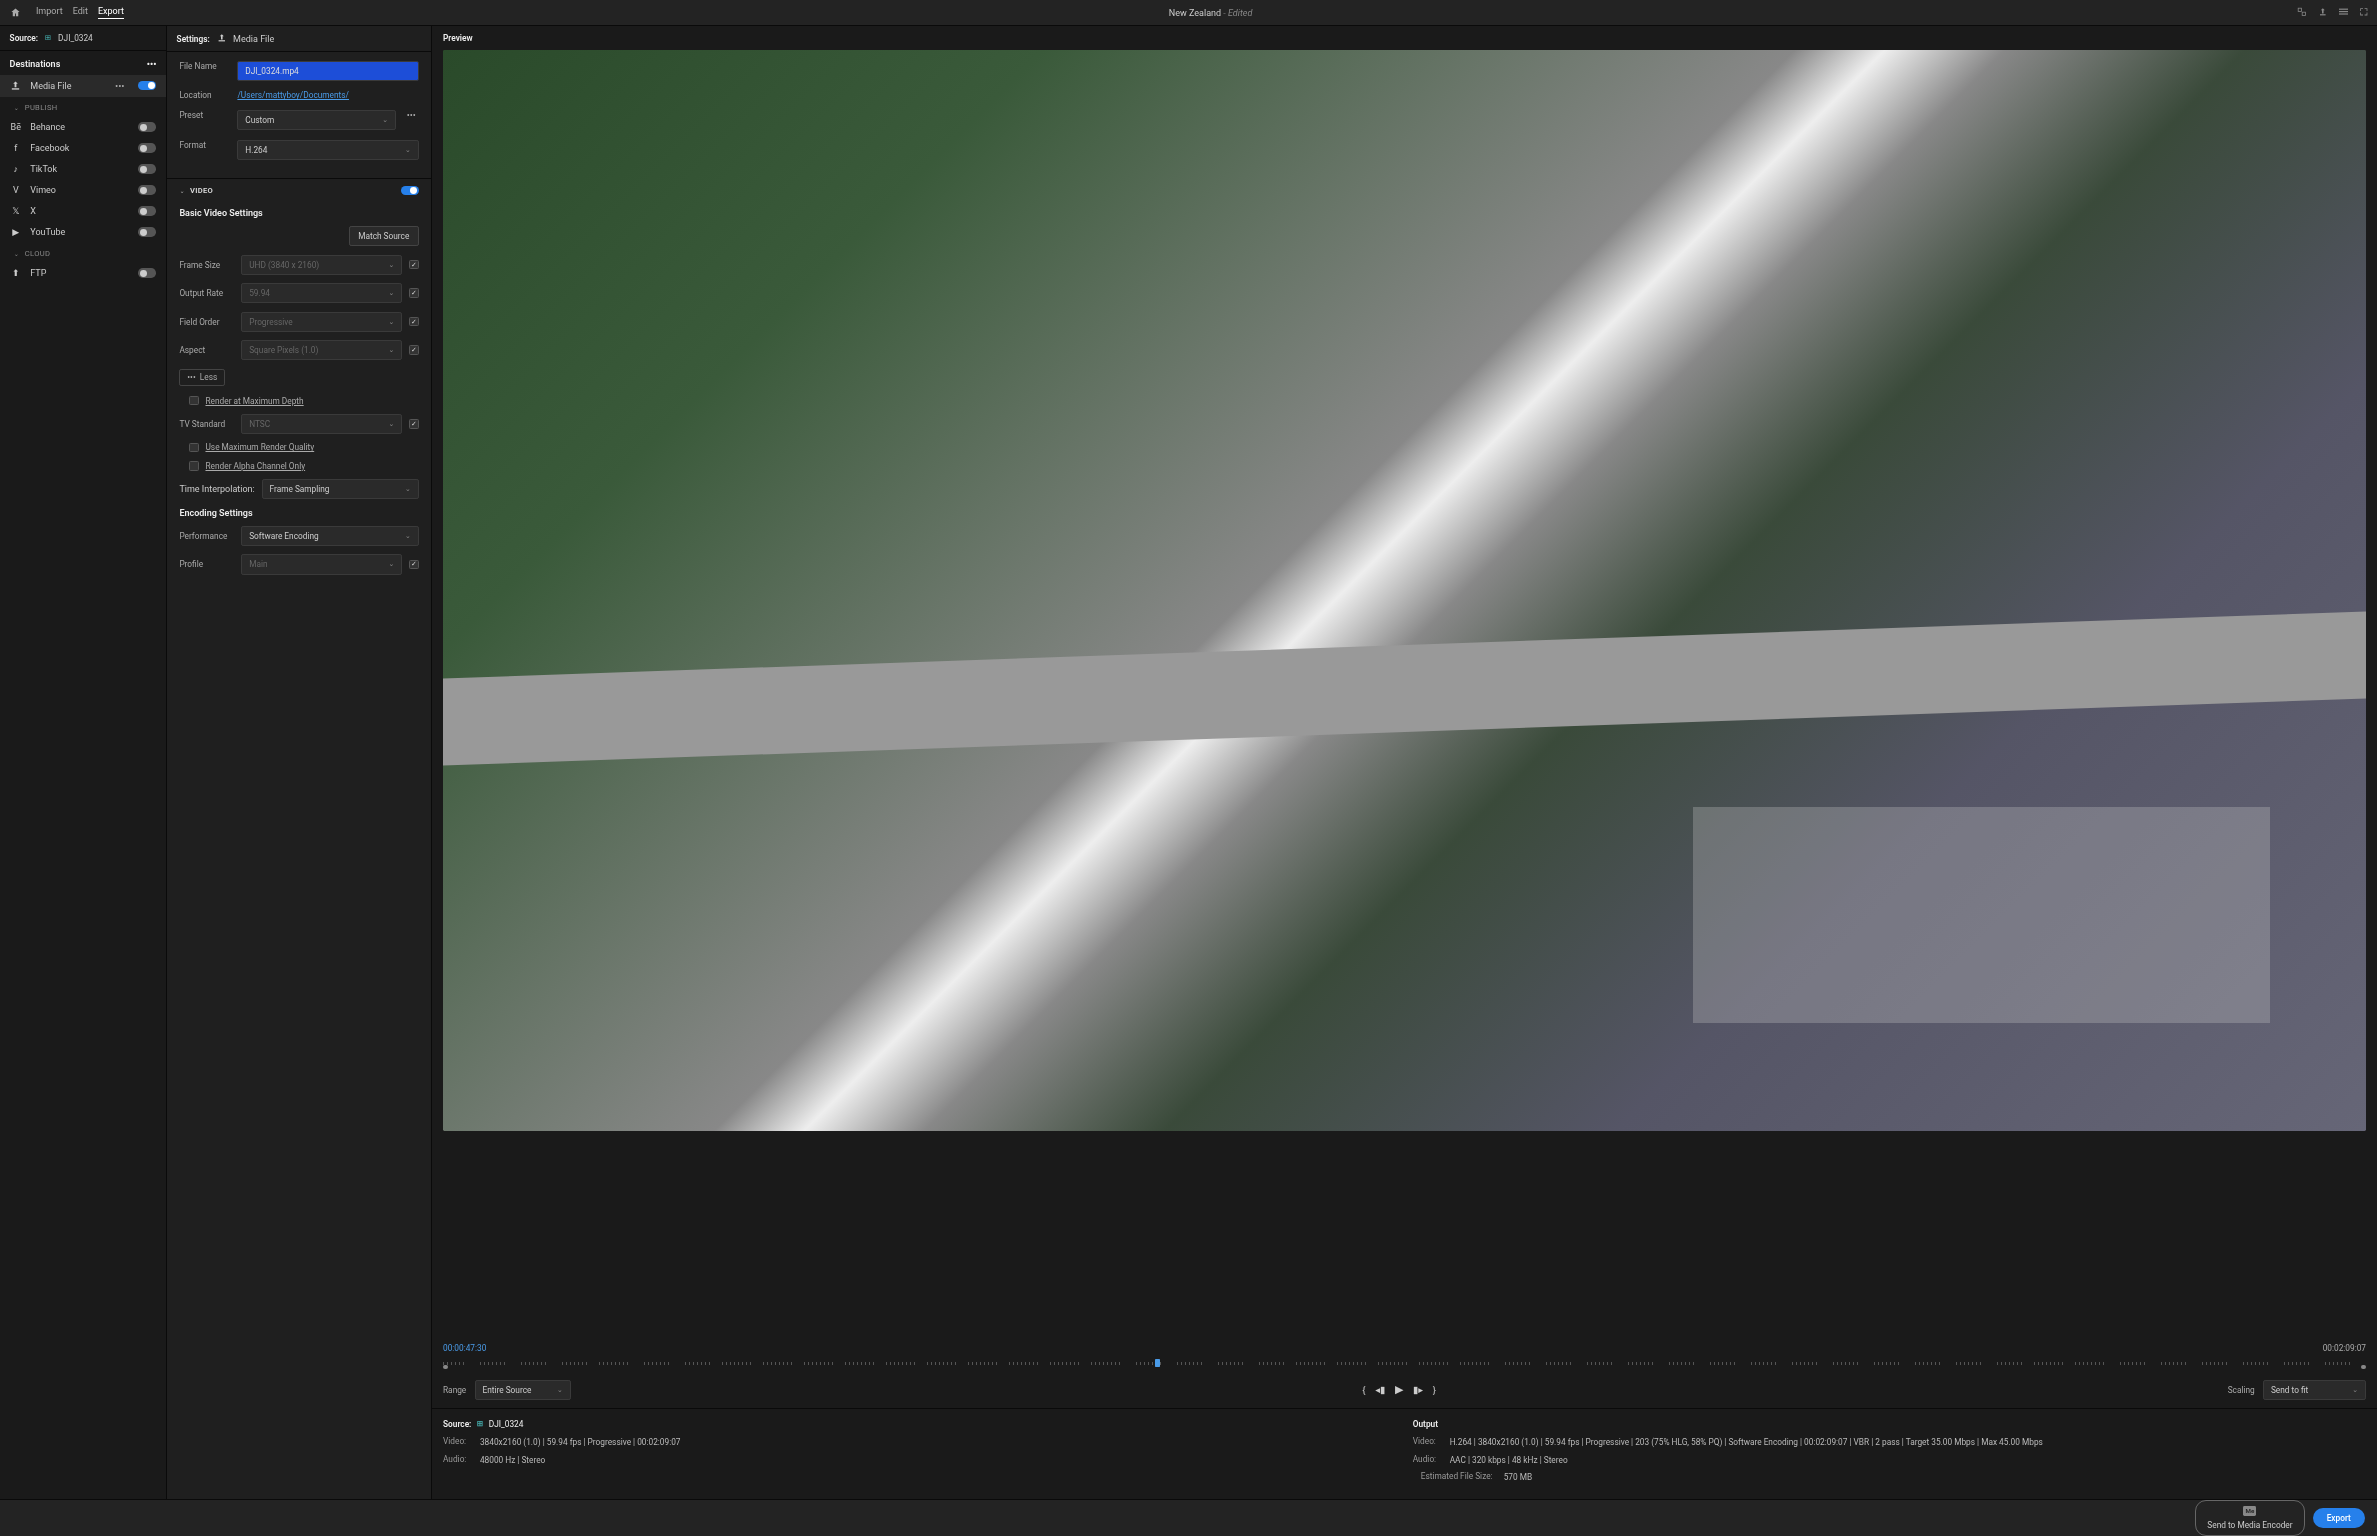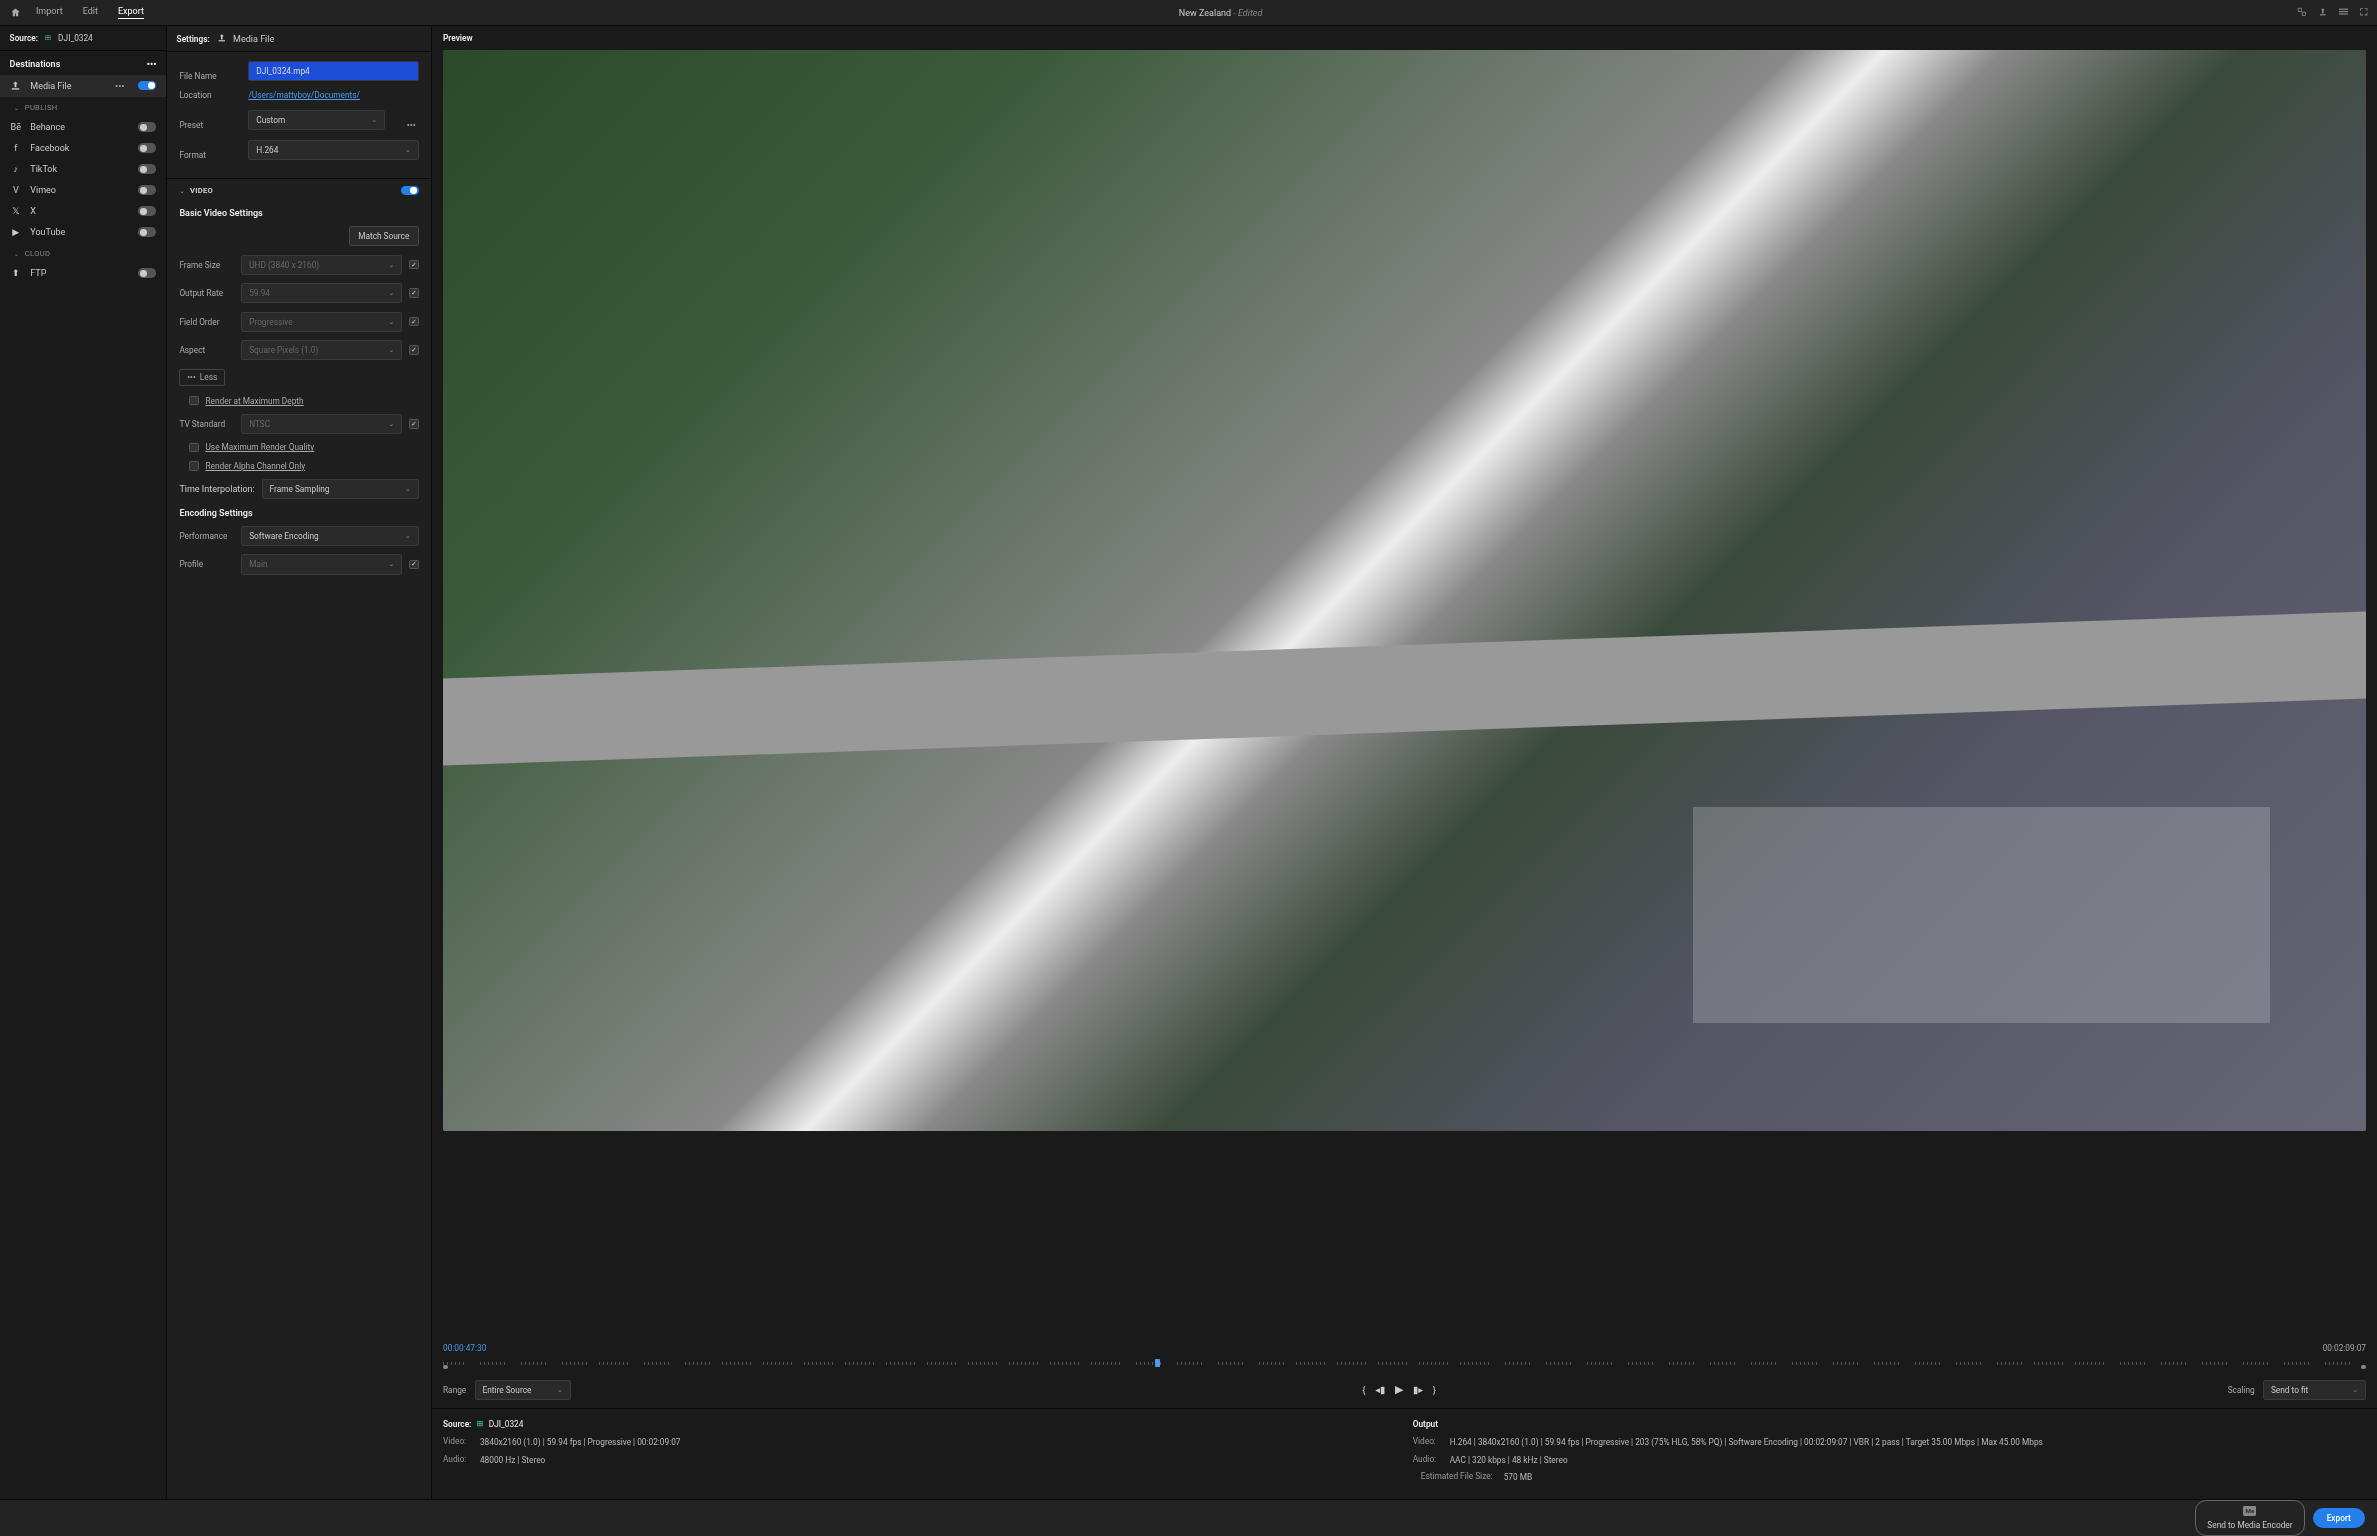--- a/index.html
+++ b/index.html
@@ -2,21 +2,21 @@
 <html style="font-size:11px"><head>
 <meta charset="utf-8">
 <style>
 * { box-sizing: border-box; margin: 0; padding: 0; font-family: -apple-system, "Segoe UI", Roboto, sans-serif; }
 body { background: #0a0a0a; color: #ccc; font-size: 9px; overflow: hidden; }
 .app { display: flex; flex-direction: column; height: 100vh; }
 
 
 .topbar { display: flex; align-items: center; height: 26px; background: #232323; border-bottom: 0.7px solid #0a0a0a; padding: 0 8.3px; }
 .topbar .home { width: 13.8px; height: 13.8px; display: flex; align-items: center; justify-content: center; color: #aaa; cursor: pointer; margin-right: 13.8px; }
-.topbar .tabs { display: flex; gap: 20px; }
+.topbar .tabs { display: flex; gap: 10px; }
 .topbar .tab { color: #aaa; font-size: 9px; cursor: pointer; padding-bottom: 1.4px; }
 .topbar .tab.active { color: #fff; border-bottom: 1.4px solid #fff; }
 .topbar .title { flex: 1; text-align: center; color: #ccc; font-size: 9px; }
 .topbar .title .suffix { color: #888; font-style: italic; }
 .topbar .right-icons { display: flex; gap: 11px; color: #888; }
 .topbar .right-icons span { cursor: pointer; }
 
 
 .main { flex: 1; display: flex; overflow: hidden; }
 
@@ -36,21 +36,21 @@
 .toggle.on { background: #2680eb; }
 .toggle.on::after { left: 9.6px; background: #fff; }
 .group-header { display: flex; align-items: center; gap: 5.5px; padding: 6.9px 9.6px 4.1px 13.8px; font-size: 7.6px; color: #888; letter-spacing: 0.3px; cursor: pointer; }
 .group-header .chev { font-size: 6.2px; }
 
 
 .settings { width: 265px; background: #1f1f1f; border-right: 0.7px solid #0a0a0a; overflow-y: auto; }
 .settings-header { display: flex; align-items: center; gap: 6.9px; padding: 6.9px 9.6px; border-bottom: 0.7px solid #0a0a0a; }
 .settings-header .label { font-weight: 600; color: #eee; font-size: 8.3px; }
 .settings-body { padding: 8.3px 12.4px; }
-.form-row { display: flex; align-items: flex-end; margin-bottom: 9.6px; gap: 19px; }
+.form-row { display: flex; align-items: flex-start; margin-bottom: 9.6px; gap: 8px; }
 .form-row .lbl { width: 50px; font-size: 8.3px; color: #aaa; }
 .text-input { flex: 1; background: #1d4ed8; border: 0.7px solid #3a3a3a; color: #ddd; padding: 4.1px 6.9px; border-radius: 2.1px; font-size: 8.3px; }
 .link-val { color: #4a9be8; text-decoration: underline; font-size: 8.3px; cursor: pointer; }
 .select { flex: 1; background: #2a2a2a; border: 0.7px solid #3a3a3a; color: #ccc; padding: 4.1px 6.9px; border-radius: 2.1px; display: flex; justify-content: space-between; align-items: center; cursor: pointer; font-size: 8.3px; }
 .select.disabled { color: #666; }
 .select .chev { color: #888; font-size: 6.9px; }
 .more-dots { color: #aaa; cursor: pointer; padding: 0 2.8px; }
 .section-hdr { display: flex; align-items: center; justify-content: space-between; padding: 6.9px 12.4px; border-top: 0.7px solid #0a0a0a; cursor: pointer; }
 .section-hdr .left { display: flex; align-items: center; gap: 5.5px; }
 .section-hdr .chev { font-size: 6.2px; color: #aaa; }

